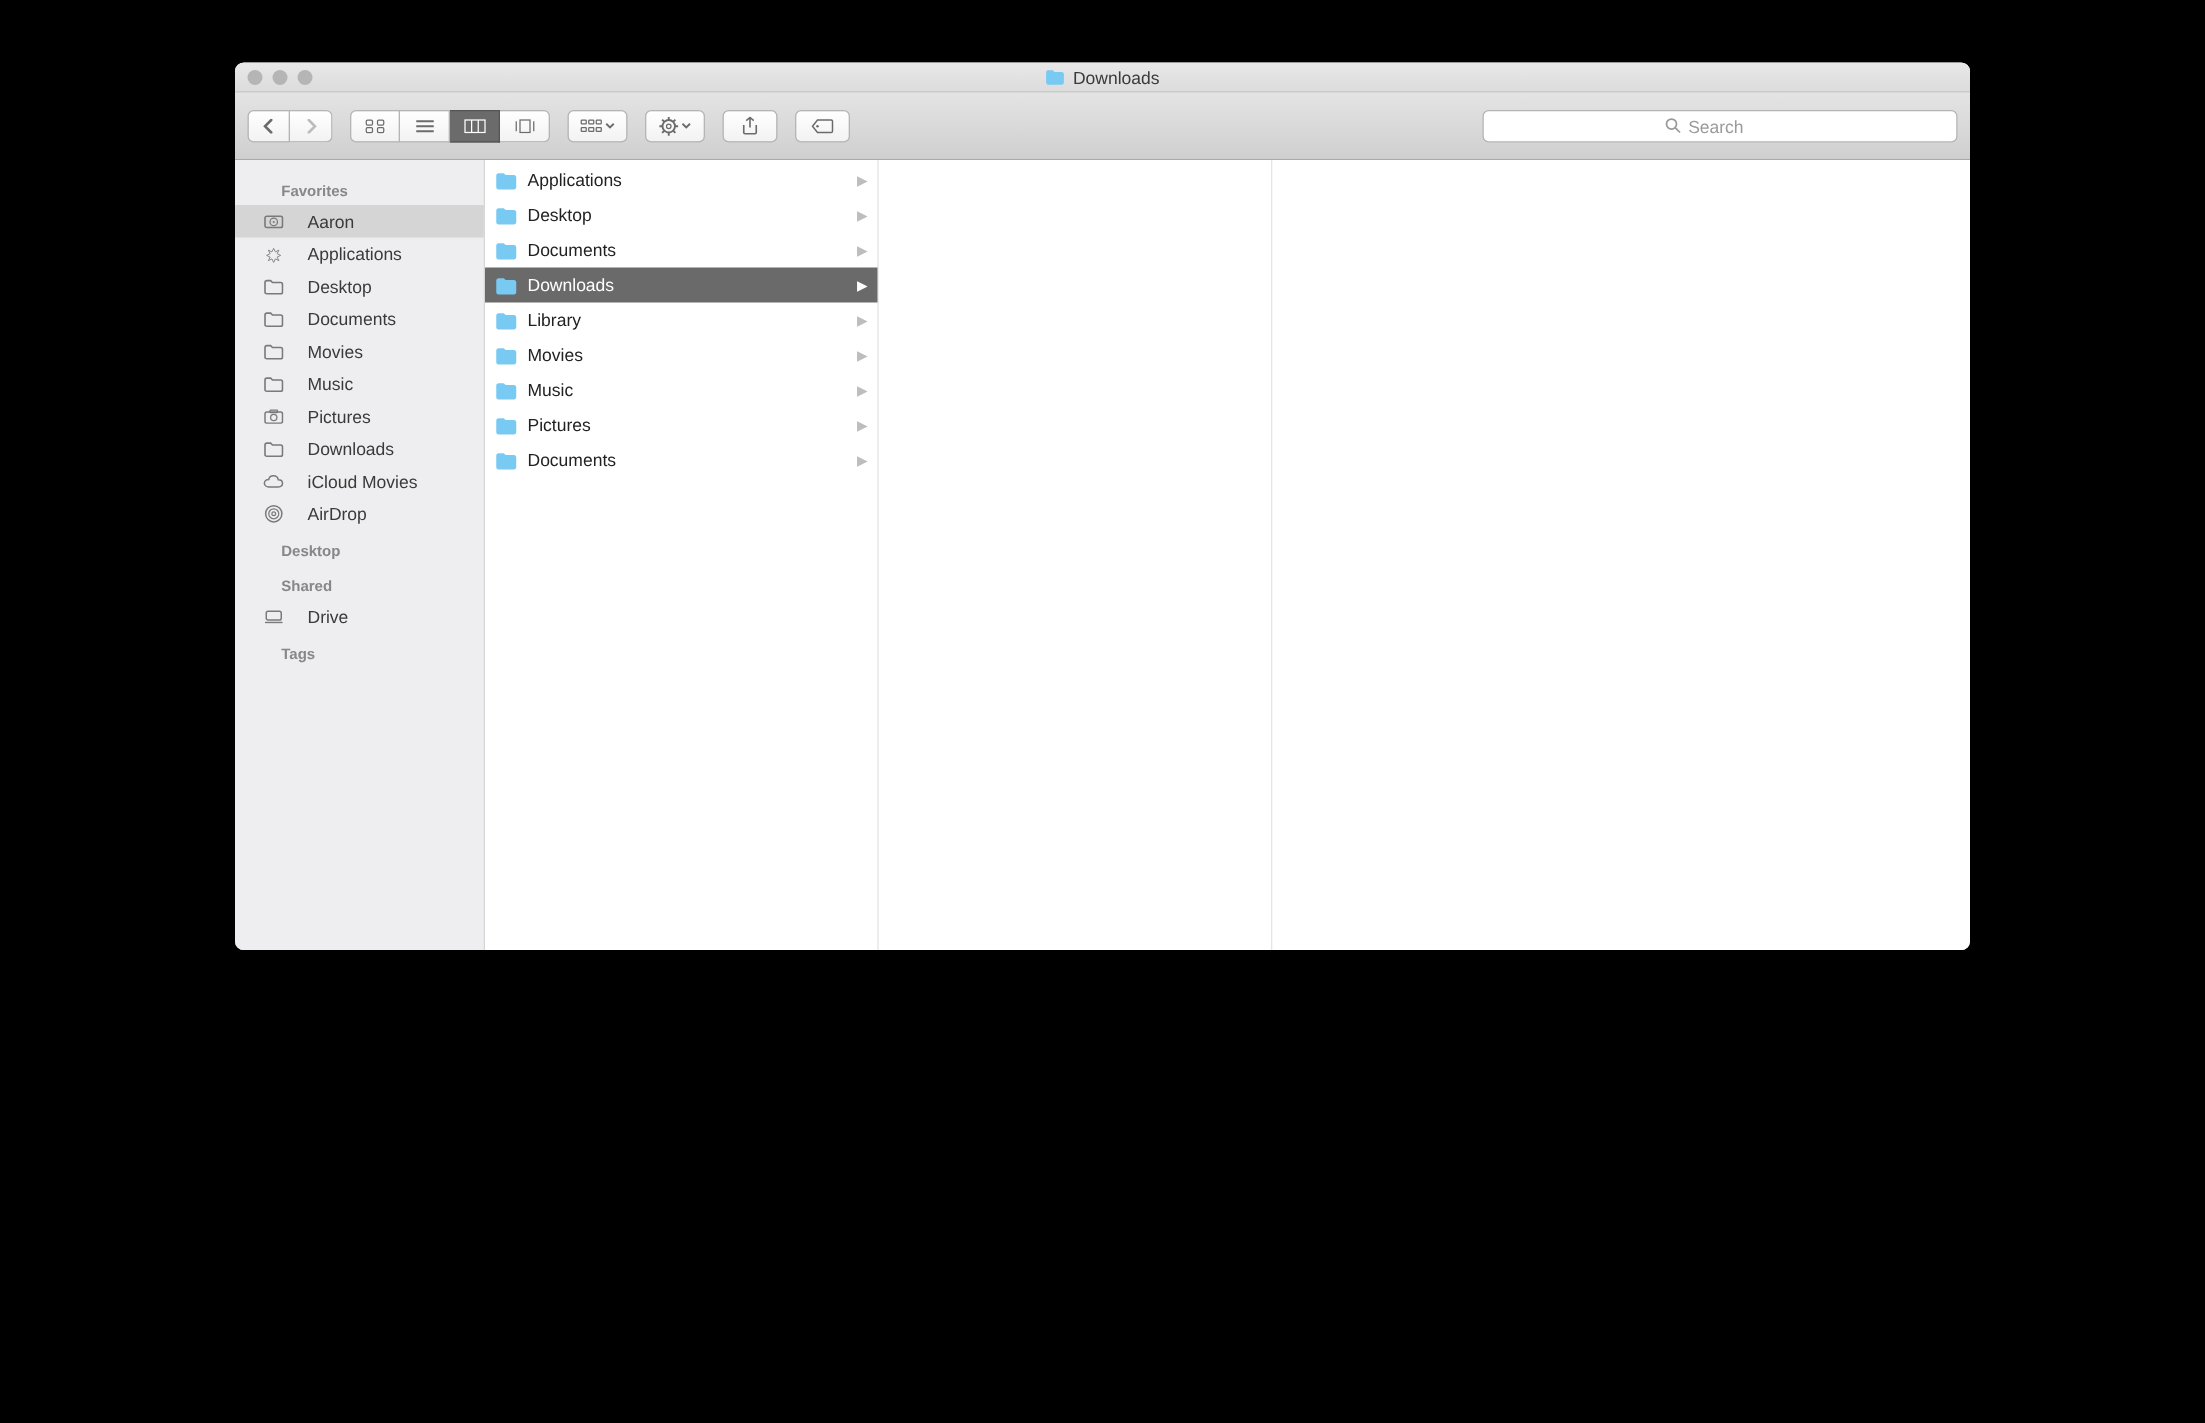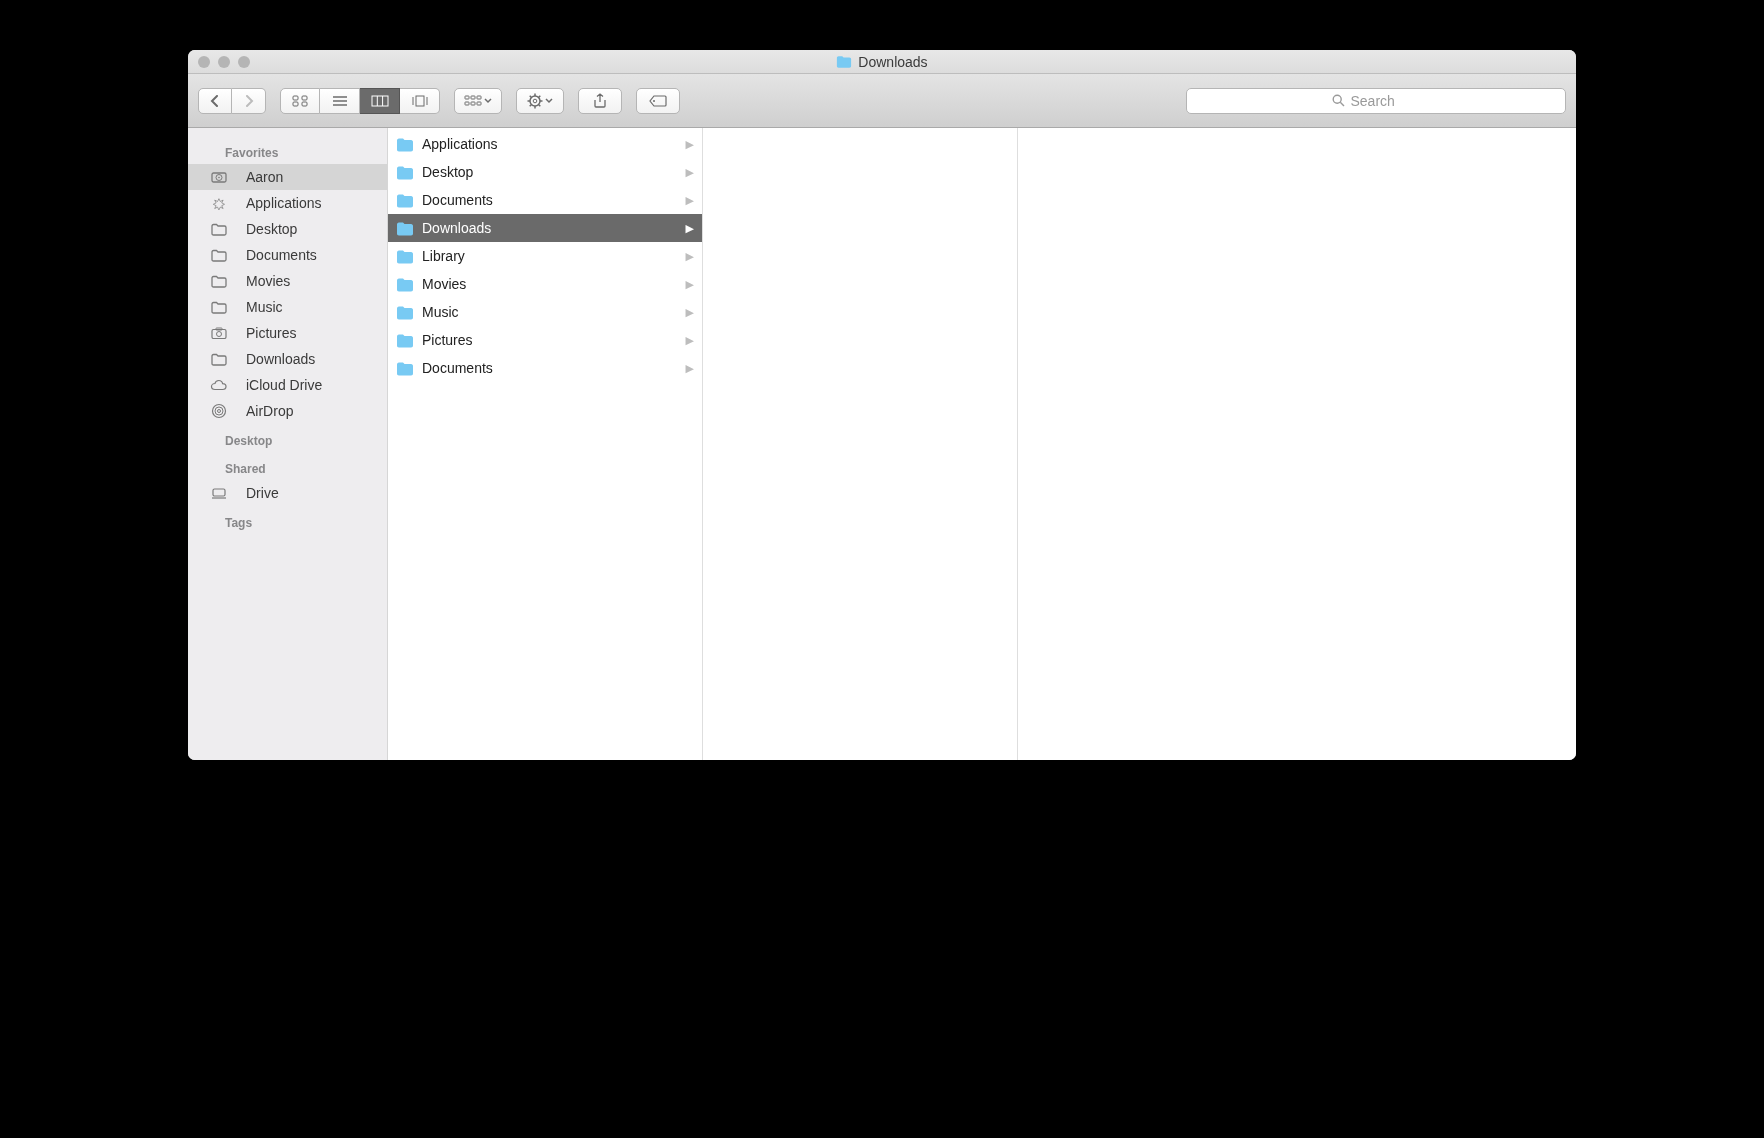--- a/index.html
+++ b/index.html
@@ -382,21 +382,21 @@
             </svg>
           </span>
         <span>Downloads</span>
       </div>
       <div class="side-item">
         <span class="side-icon">
             <svg width="18" height="12" viewBox="0 0 18 12">
               <path d="M5 10.5c-2 0-3.5-1.3-3.5-3S3 4.5 5 4.5c.3-1.8 2-3 3.8-3 2 0 3.5 1.4 3.8 3.2 1.9 0 3.4 1.2 3.4 2.9s-1.5 2.9-3.4 2.9H5z" fill="none" stroke="#7a7a7a" stroke-width="1.2"></path>
             </svg>
           </span>
-        <span>iCloud Drive</span>
+        <span>iCloud Movies</span>
       </div>
       <div class="side-item">
         <span class="side-icon">
             <svg width="16" height="16" viewBox="0 0 16 16">
               <circle cx="8" cy="8" r="6.5" fill="none" stroke="#7a7a7a" stroke-width="1.2"></circle>
               <circle cx="8" cy="8" r="4" fill="none" stroke="#7a7a7a"></circle>
               <circle cx="8" cy="8" r="1.5" fill="none" stroke="#7a7a7a"></circle>
             </svg>
           </span>
         <span>AirDrop</span>

